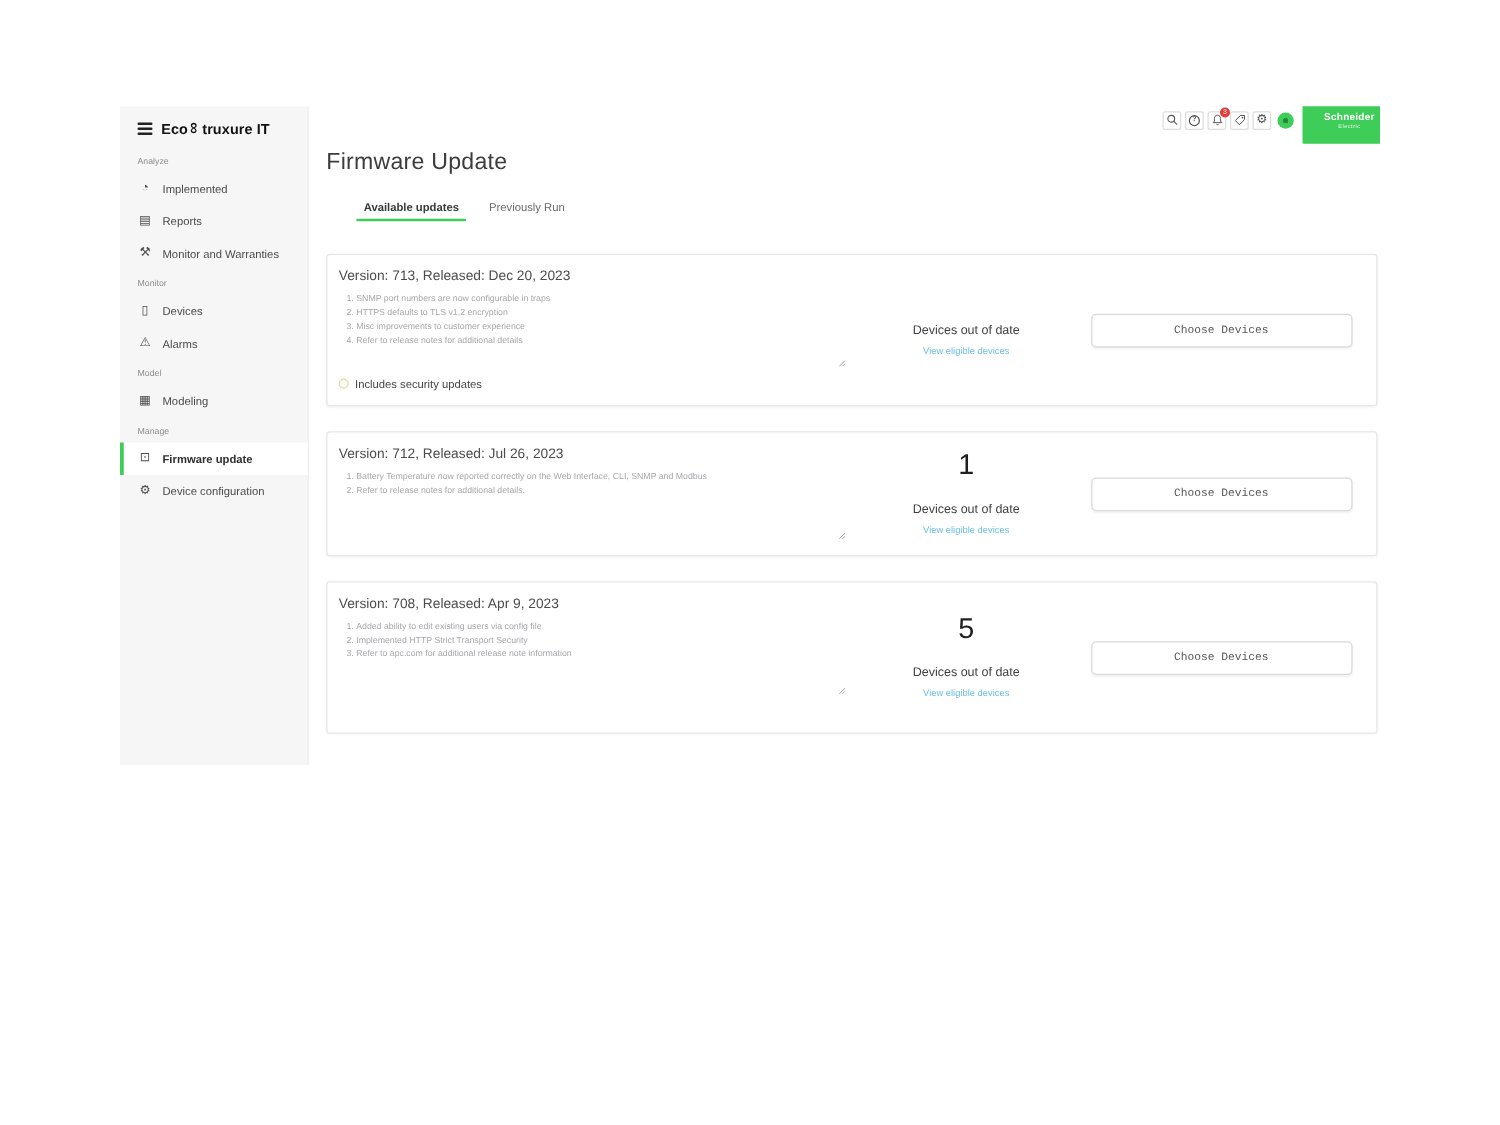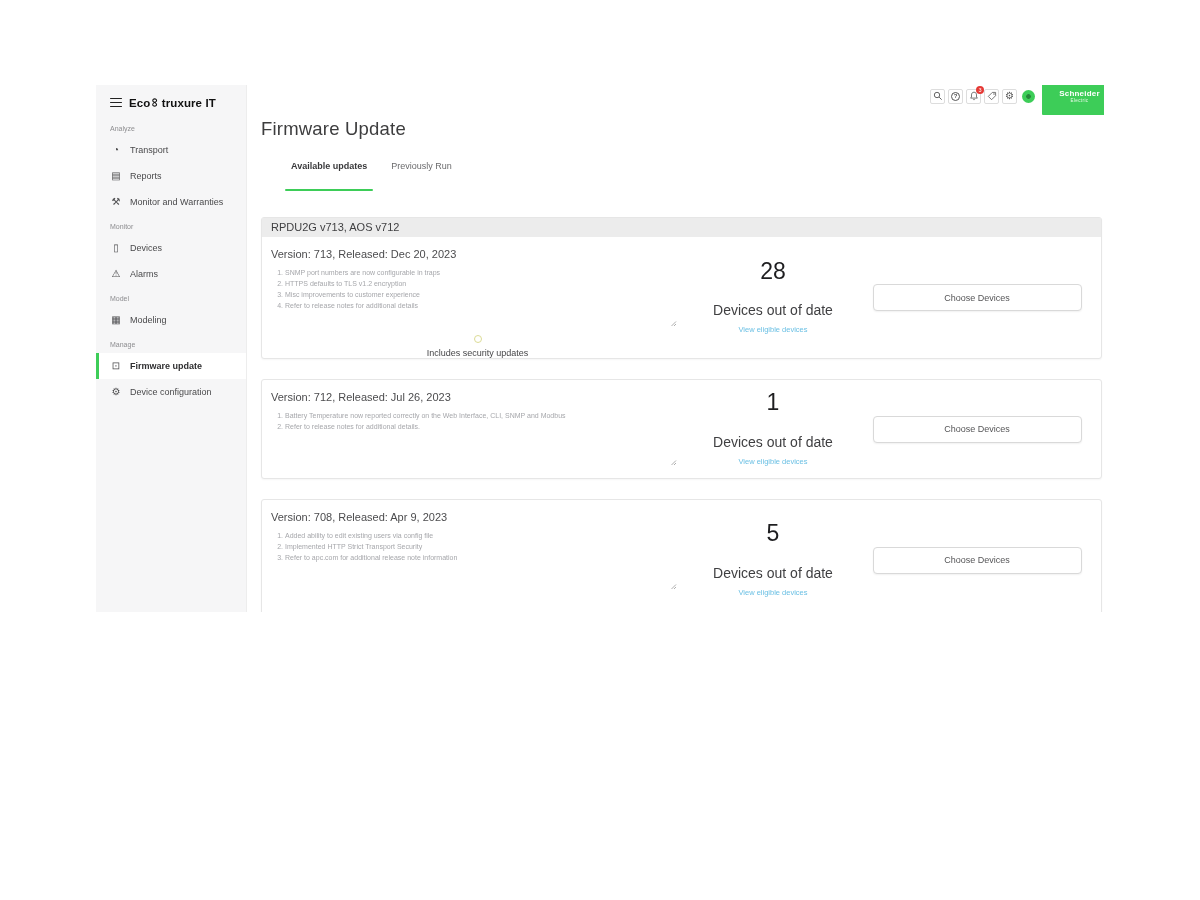--- a/index.html
+++ b/index.html
@@ -27,41 +27,41 @@
   .circ { width:9px; height:9px; border:1px solid #555; border-radius:50%; font-size:6px; font-weight:bold; color:#555; display:flex; align-items:center; justify-content:center; }
   .gear-glyph { font-size:10px; color:#555; line-height:1; }
   .badge { position:absolute; top:-4px; right:-4px; min-width:8px; height:8px; border-radius:4px; background:#e53935; color:#fff; font-size:5.5px; line-height:8px; text-align:center; padding:0 1px; }
   .avatar { width:13px; height:13px; border-radius:50%; margin-left:2px; background:radial-gradient(circle at center, #26873a 0 2.2px, #3dcd58 2.3px); cursor:pointer; }
   .se-logo { width:75px; height:38px; margin-left:4px; background:#3dcd58; border-radius:1px; display:flex; flex-direction:column; align-items:center; justify-content:center; cursor:pointer; }
   .se1 { color:#fff; font-size:8px; font-weight:bold; line-height:8px; letter-spacing:.2px; }
   .se2 { color:#eafbea; font-size:4.5px; line-height:5px; letter-spacing:.4px; }
 
   h1 { margin-top:33px; font-size:18.5px; font-weight:400; color:#3d3d3e; letter-spacing:.2px; }
   .tabs { display:flex; gap:24px; margin-top:21px; padding-left:30px; }
-  .tab { position:relative; font-size:9px; color:#6b6b6d; padding-bottom:20px; cursor:pointer; }
+  .tab { position:relative; font-size:9px; color:#6b6b6d; padding-bottom:6px; cursor:pointer; }
   .tab.active { font-weight:bold; color:#39393b; }
   .tab.active::after { content:""; position:absolute; left:-6px; right:-6px; bottom:0; height:2.2px; background:#3dcd58; border-radius:2px; }
 
   .cards { margin-top:26px; }
   .card { border:1px solid #e6e6e6; border-radius:3px; background:#fff; margin-bottom:20px; box-shadow:0 1px 2px rgba(0,0,0,.04); }
   .card-header { background:#ececec; font-size:11px; color:#3f3f41; padding:2px 9px; line-height:15px; }
   .card-body { display:flex; padding:0 9px; }
   .left { width:413px; }
   .version { font-size:11px; color:#4c4c4e; margin-top:11px; }
   .notes { position:relative; margin-top:7px; width:408px; }
   .notes ol { margin:0; padding-left:14px; font-size:7px; color:#a6a7ab; line-height:11px; }
   .grip { position:absolute; right:2px; bottom:2px; cursor:nwse-resize; }
-  .security { display:flex; align-items:center; gap:5px; font-size:9px; color:#464648; margin-top:6px;flex-direction:column; }
+  .security { display:flex; align-items:center; gap:5px; font-size:9px; color:#464648; margin-top:6px; }
   .sec-icon { width:8px; height:8px; border:1.2px solid #dcdc96; border-radius:50%; }
   .mid { width:178px; align-self:center; text-align:center; }
   .count { font-size:23px; color:#1e1e20; line-height:1.1; }
-  .count-label { font-size:14px; color:#3f3f41; margin-top:18px; }
+  .count-label { font-size:10px; color:#3f3f41; margin-top:18px; }
   .link { display:inline-block; font-size:7.5px; color:#6cc0e4; margin-top:0; cursor:pointer; text-decoration:none; }
   .right { width:230px; align-self:center; text-align:center; }
-  .choose-btn { width:209px; height:27px; background:#fff; border:1px solid #d9d9d9; border-radius:4px; font-size:9px; color:#565658; box-shadow:0 1px 2px rgba(0,0,0,.06); cursor:pointer; font-family:Liberation Sans, sans-serif; }
+  .choose-btn { width:209px; height:27px; background:#fff; border:1px solid #d9d9d9; border-radius:4px; font-size:9px; color:#565658; box-shadow:0 1px 2px rgba(0,0,0,.06); cursor:pointer; font-family:Liberation Mono, monospace; }
 
   
   .card:nth-of-type(1) .card-body { min-height:120px; }
   .card:nth-of-type(1) .notes { height:62px; }
   .card:nth-of-type(2) .card-body { min-height:98px; }
   .card:nth-of-type(2) .notes { height:58px; }
   .card:nth-of-type(3) .card-body { min-height:120px; }
   .card:nth-of-type(3) .notes { height:62px; }
 </style>
 </head>
@@ -79,21 +79,21 @@
       <span class="brand"><span>Eco</span><span class="inf">∞</span><span>truxure IT</span></span>
     </div>
     <nav>
 
         <div class="nav-section">
           <div class="section-label">Analyze</div>
           <div>
 
               <div class="nav-item">
                 <span class="nav-icon">◔</span>
-                <span class="nav-label">Transport</span>
+                <span class="nav-label">Implemented</span>
               </div>
 
               <div class="nav-item">
                 <span class="nav-icon">▤</span>
                 <span class="nav-label">Reports</span>
               </div>
 
               <div class="nav-item">
                 <span class="nav-icon">⚒</span>
                 <span class="nav-label">Monitor and Warranties</span>
@@ -186,21 +186,20 @@
     <div class="tabs">
 
         <div class="tab active">Available updates</div>
 
         <div class="tab">Previously Run</div>
       </div>
 
     <div class="cards">
 
         <section class="card">
-          <header class="card-header">RPDU2G v713, AOS v712</header>
           <div class="card-body">
             <div class="left">
               <div class="version">Version: 713, Released: Dec 20, 2023</div>
               <div class="notes">
                 <ol>
 
                 <li>SNMP port numbers are now configurable in traps</li>
                   <li>HTTPS defaults to TLS v1.2 encryption</li>
                   <li>Misc improvements to customer experience</li>
                   <li>Refer to release notes for additional details</li>
@@ -208,21 +207,20 @@
                 <svg class="grip" width="7" height="7" viewBox="0 0 7 7">
                   <path d="M6 1.5 L1.5 6 M6 4 L4 6" stroke="#9a9a9a" stroke-width="0.8" fill="none"></path>
                 </svg>
               </div>
               <div class="security">
                 <span class="sec-icon"></span>
                 <span>Includes security updates</span>
               </div>
             </div>
             <div class="mid">
-              <div class="count">28</div>
               <div class="count-label">Devices out of date</div>
               <a class="link">View eligible devices</a>
             </div>
             <div class="right">
               <button class="choose-btn">Choose Devices</button>
             </div>
           </div>
         </section>
 
         <section class="card">

